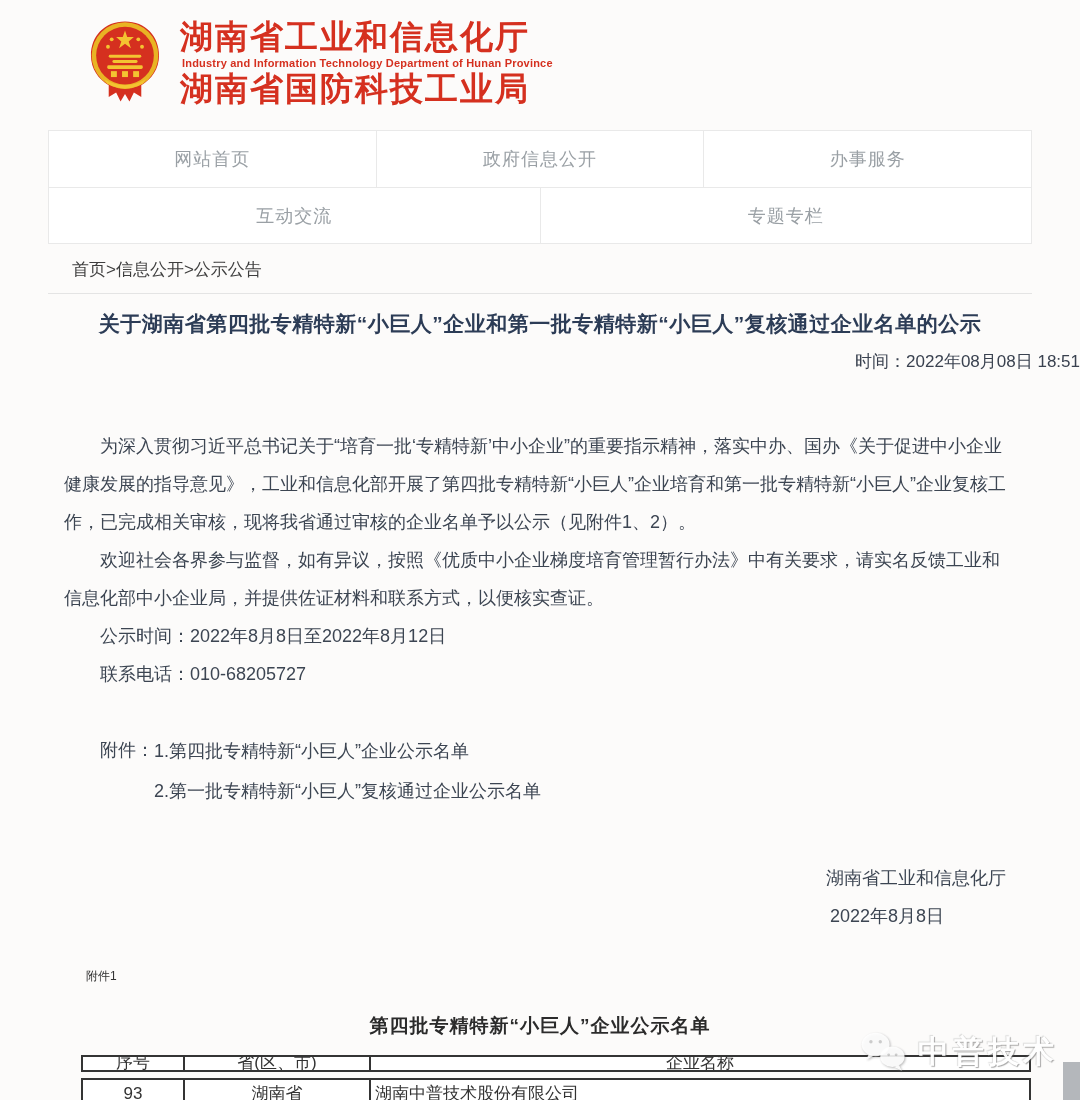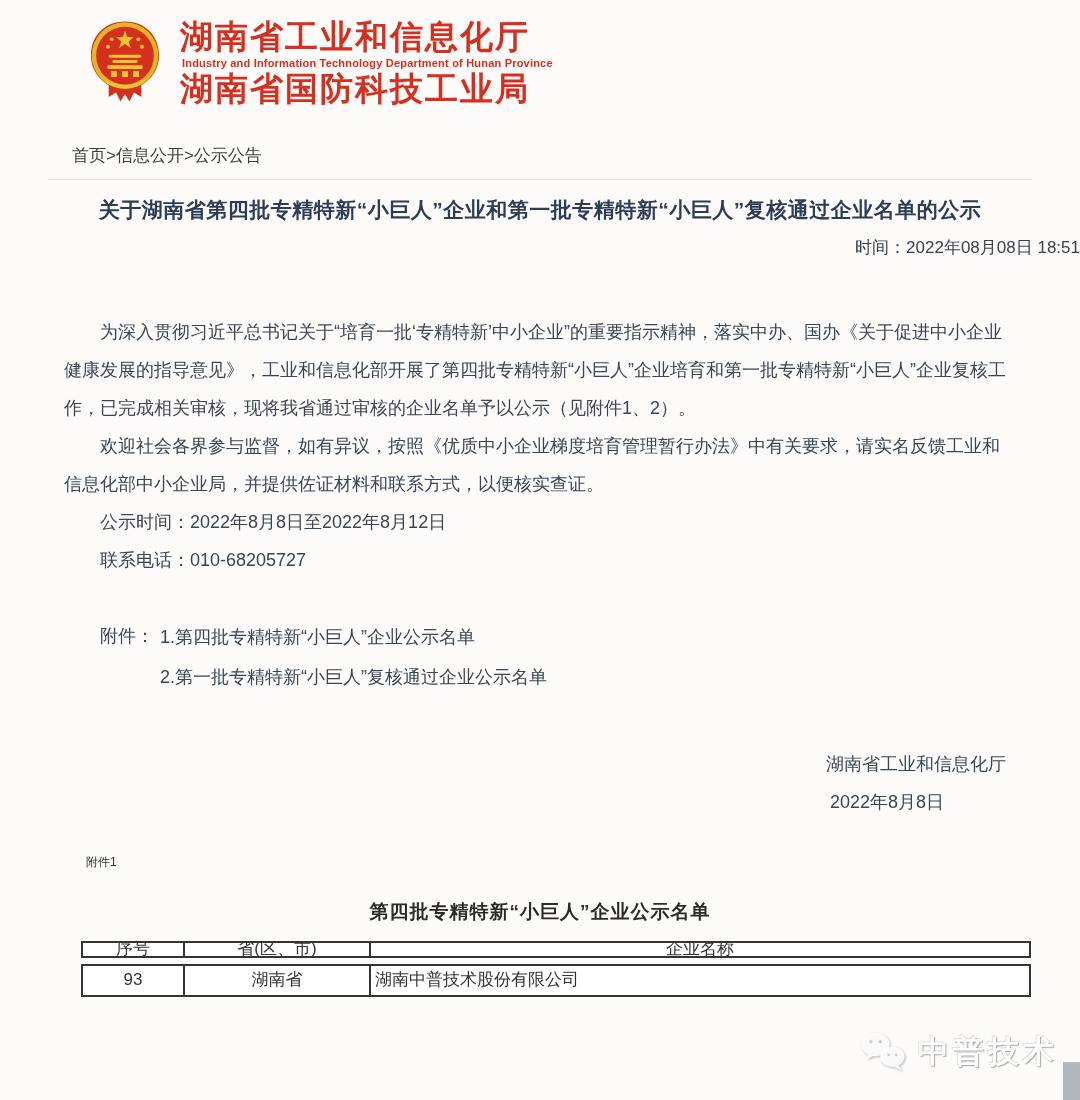--- a/index.html
+++ b/index.html
@@ -55,21 +55,21 @@
 
   
   .article-body {
     margin: 54px 48px 0; padding: 0 16px;
     color: #3c4552; font-size: 18px; line-height: 38px;
   }
   .article-body p { text-indent: 2em; }
 
   .attachments { display: flex; margin-top: 38px; padding-left: 2em; }
   .attachments .att-label { flex: 0 0 auto; }
-  .attachments .att-items { margin-left: 6px; }
+  .attachments .att-items { margin-left: 0; }
   .attachments .att-item { line-height: 40px; cursor: pointer; }
 
   .signature { margin-top: 48px; text-align: right; }
   .signature .sig-org { padding-right: 10px; }
   .signature .sig-date { padding-right: 72px; }
 
   
   .annex-label { margin-top: 22px; padding-left: 22px; color: #333; font-size: 12px; }
   .annex-table-title {
     margin-top: 12px; text-align: center;
@@ -135,20 +135,31 @@
         <path d="M22 80 Q50 96 78 80 L74 86 Q50 99 26 86 Z" fill="#f4c431"></path>
       </svg>
     </div>
     <div class="org-names">
       <div class="org-cn">湖南省工业和信息化厅</div>
       <div class="org-en">Industry and Information Technology Department of Hunan Province</div>
       <div class="org-cn">湖南省国防科技工业局</div>
     </div>
   </header>
 
+  <nav class="main-nav">
+    <div class="nav-row">
+      <a class="nav-item">网站首页</a>
+      <a class="nav-item">政府信息公开</a>
+      <a class="nav-item">办事服务</a>
+    </div>
+    <div class="nav-row">
+      <a class="nav-item">互动交流</a>
+      <a class="nav-item">专题专栏</a>
+    </div>
+  </nav>
 
   <div class="breadcrumb-bar">首页&gt;信息公开&gt;公示公告</div>
 
   <h1 class="article-title">关于湖南省第四批专精特新“小巨人”企业和第一批专精特新“小巨人”复核通过企业名单的公示</h1>
   <div class="article-time">时间：2022年08月08日 18:51</div>
 
   <div class="article-body">
     <p>为深入贯彻习近平总书记关于“培育一批‘专精特新’中小企业”的重要指示精神，落实中办、国办《关于促进中小企业健康发展的指导意见》，工业和信息化部开展了第四批专精特新“小巨人”企业培育和第一批专精特新“小巨人”企业复核工作，已完成相关审核，现将我省通过审核的企业名单予以公示（见附件1、2）。</p>
     <p>欢迎社会各界参与监督，如有异议，按照《优质中小企业梯度培育管理暂行办法》中有关要求，请实名反馈工业和信息化部中小企业局，并提供佐证材料和联系方式，以便核实查证。</p>
     <p>公示时间：2022年8月8日至2022年8月12日</p>

